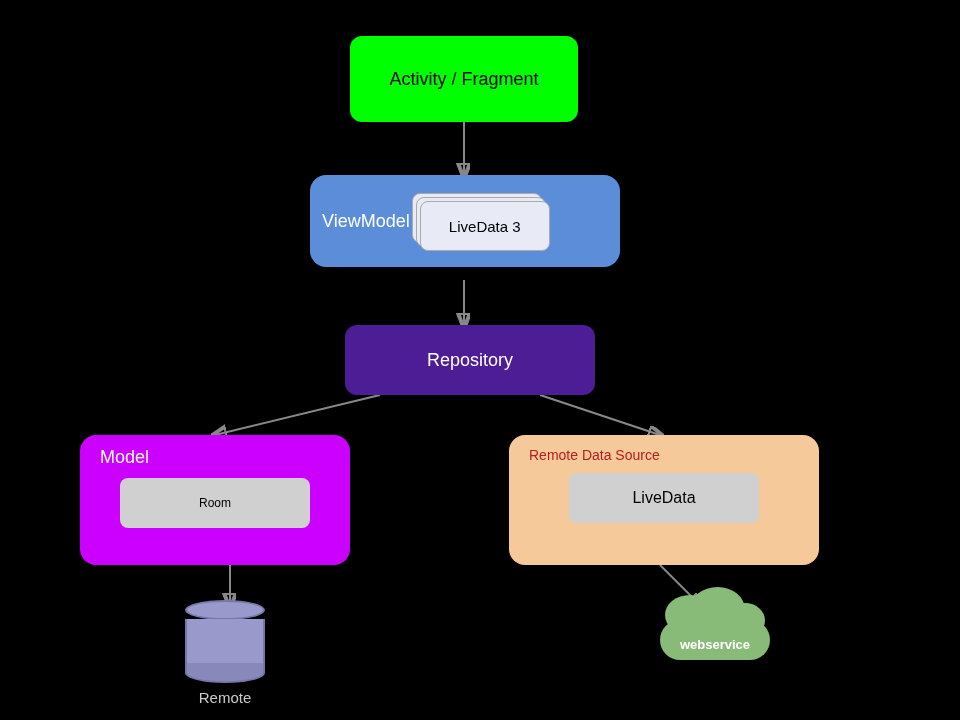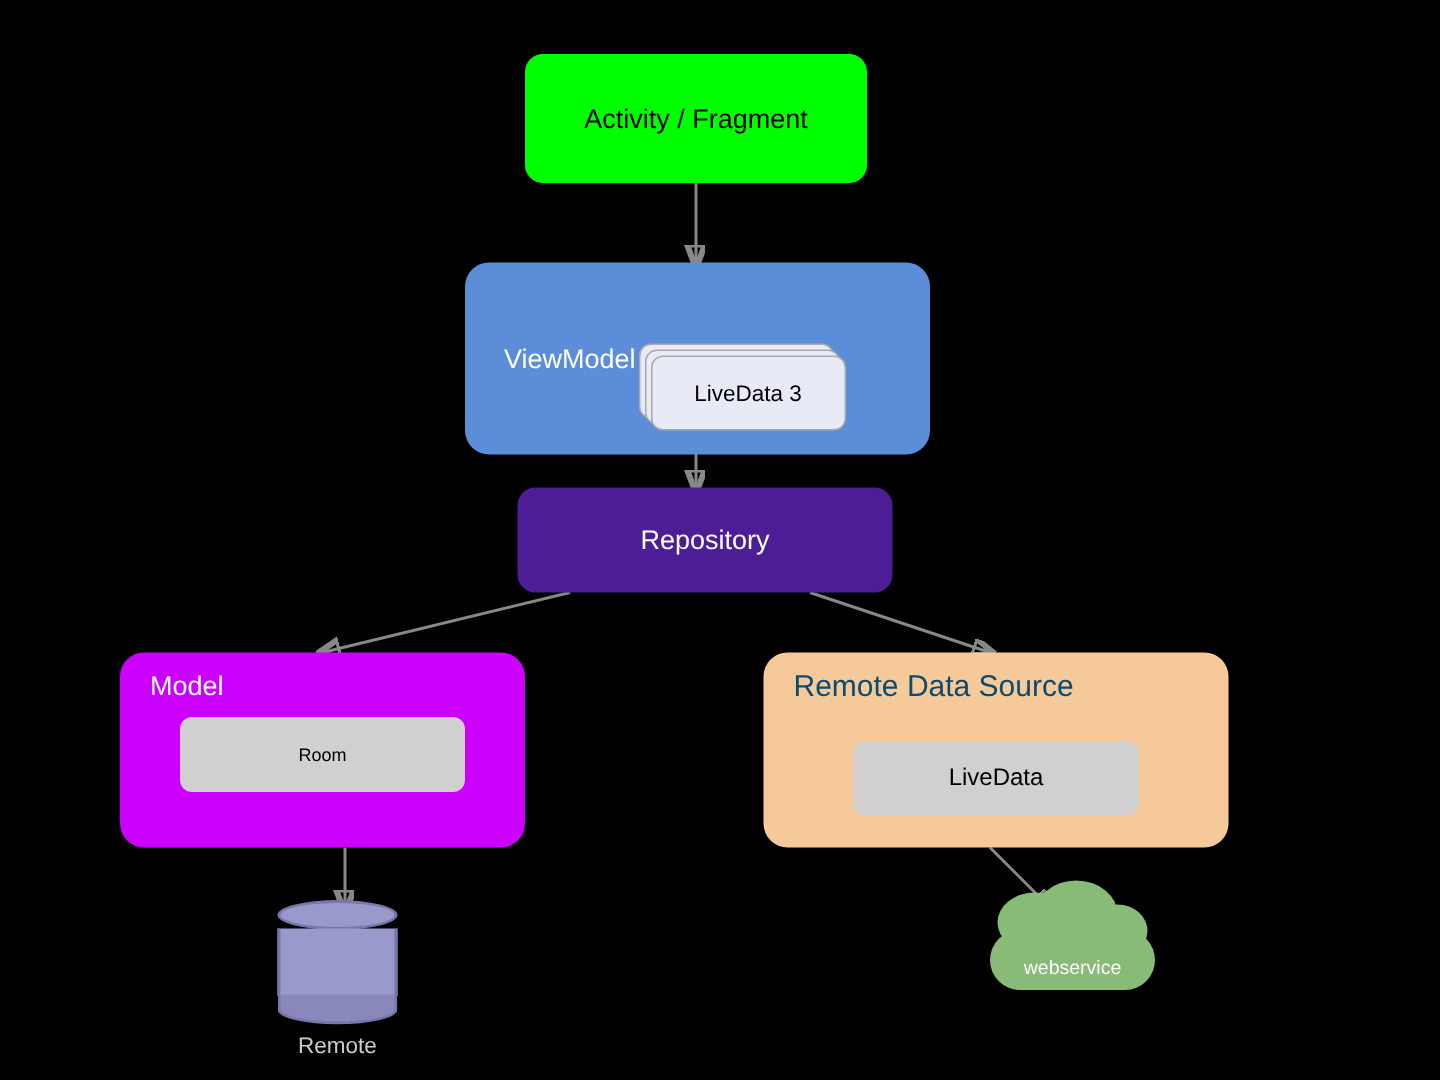--- a/index.html
+++ b/index.html
@@ -39,26 +39,26 @@
       font-weight: 400;
       text-align: center;
     }
 
     
     .viewmodel-box {
       position: absolute;
       left: 310px;
       top: 175px;
       width: 310px;
-      height: 128px;
+      height: 92px;
       background: #5b8dd9;
       border-radius: 16px;
       display: flex;
       align-items: center;
-      padding-left: 26px;
+      padding-left: 12px;
     }
 
     .viewmodel-label {
       color: #fff;
       font-size: 18px;
       font-weight: 400;
       flex-shrink: 0;
     }
 
     
@@ -170,26 +170,26 @@
       height: 130px;
       background: #f5c99a;
       border-radius: 16px;
       display: flex;
       flex-direction: column;
       align-items: center;
       padding-top: 12px;
     }
 
     .remote-label {
-      color: #0c4a6e;
-      font-size: 20px;
+      color: #b91c1c;
+      font-size: 14px;
       font-weight: 400;
       align-self: flex-start;
       margin-left: 20px;
-      margin-bottom: 24px;
+      margin-bottom: 10px;
     }
 
     .retrofit-card {
       width: 190px;
       height: 50px;
       background: #d0d0d0;
       border-radius: 8px;
       display: flex;
       align-items: center;
       justify-content: center;
@@ -257,20 +257,21 @@
       top: 600px;
       display: flex;
       flex-direction: column;
       align-items: center;
     }
 
     .cloud {
       position: relative;
       width: 130px;
       height: 60px;
+      font-weight: bold;
     }
 
     .cloud-body {
       position: absolute;
       bottom: 0;
       left: 10px;
       width: 110px;
       height: 40px;
       background: #88bb77;
       border-radius: 20px;

